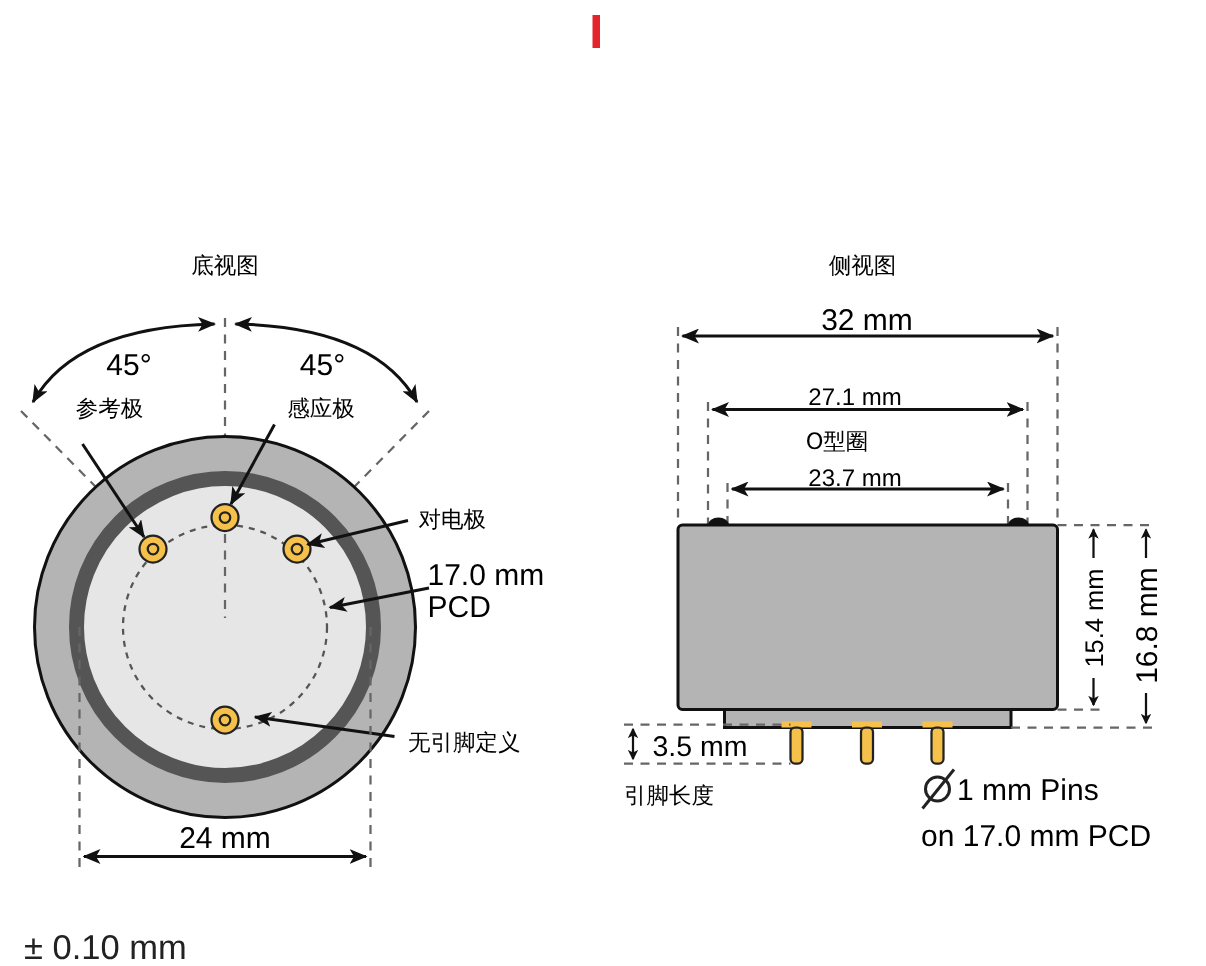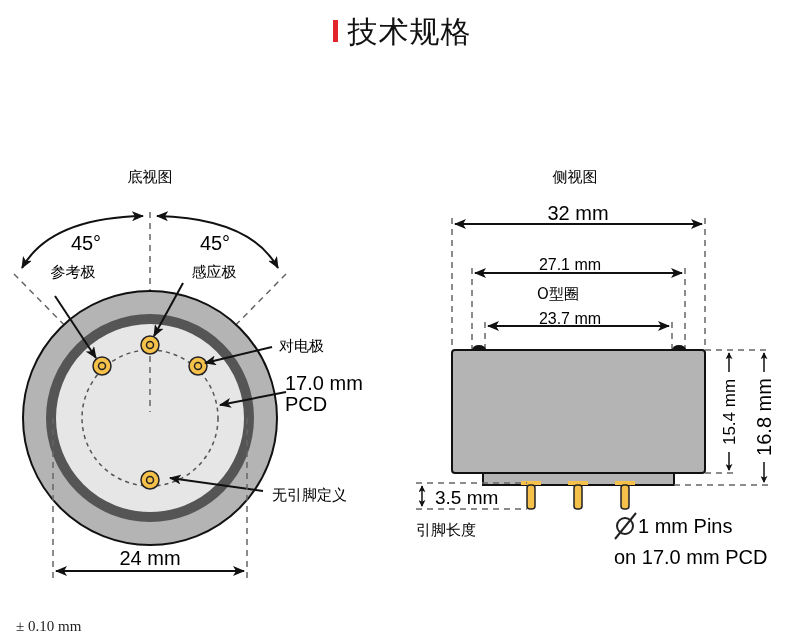--- a/index.html
+++ b/index.html
@@ -5,28 +5,28 @@
   html, body { margin: 0; padding: 0; background: #ffffff; }
   body { width: 804px; height: 644px; position: relative; overflow: hidden;
          font-family: "DejaVu Sans", sans-serif; color: #1a1a1a; }
   .title-wrap { position: absolute; top: 12px; left: 0; width: 804px; text-align: center; }
   .title-bar { display: inline-block; width: 5px; height: 22px; background: #e3242b;
                vertical-align: middle; margin-right: 10px; position: relative; top: -2px; }
   .title-text { font-size: 30px; vertical-align: middle; color: #111; letter-spacing: 1px; }
   svg { position: absolute; left: 0; top: 0; }
   .cn { font-family: "DejaVu Sans", sans-serif; }
   .lat { font-family: "Liberation Sans", sans-serif; }
-  .tol { position: absolute; left: 16px; top: 618px; font-size: 15px;
-         font-family: Liberation Serif, serif; color: #222; }
+  .tol { position: absolute; left: 16px; top: 618px; font-size: 23px;
+         font-family: Liberation Sans, sans-serif; color: #222; }
 </style>
 </head>
 <body>
 
 <div class="title-wrap">
-  <span class="title-bar"></span><span class="title-text">技术规格</span>
+  <span class="title-bar"></span>
 </div>
 
 <svg width="804" height="644" viewBox="0 0 804 644">
   <defs>
     <marker id="ah" viewBox="0 0 12 10" refX="11" refY="5" markerWidth="12" markerHeight="10" orient="auto-start-reverse" markerUnits="userSpaceOnUse">
       <path d="M0,0 L12,5 L0,10 L3,5 Z" fill="#111"></path>
     </marker>
     <marker id="ahs" viewBox="0 0 8 8" refX="7" refY="4" markerWidth="7" markerHeight="7" orient="auto-start-reverse" markerUnits="userSpaceOnUse">
       <path d="M0,0 L8,4 L0,8 L2,4 Z" fill="#111"></path>
     </marker>

